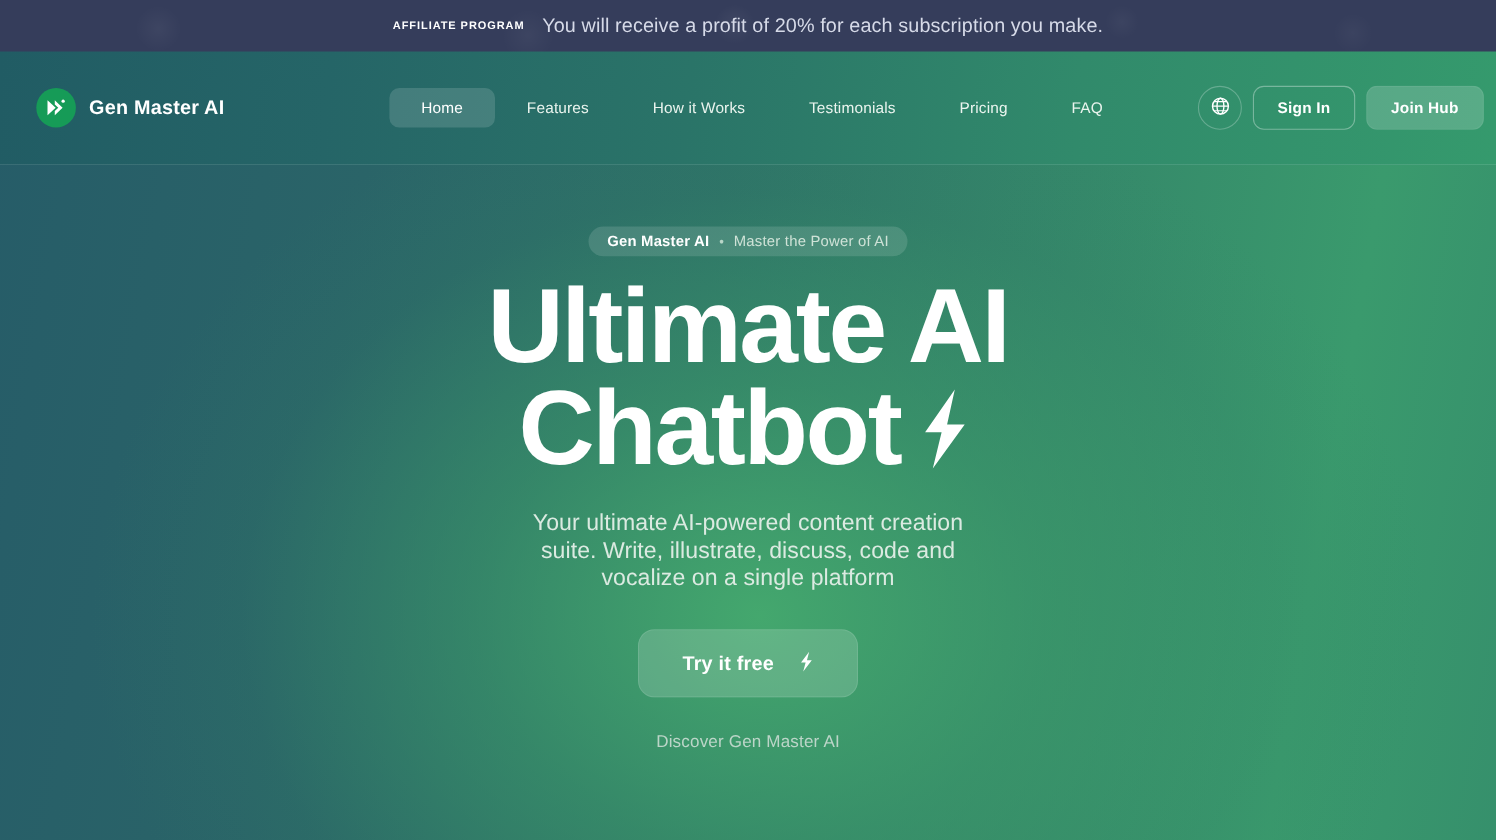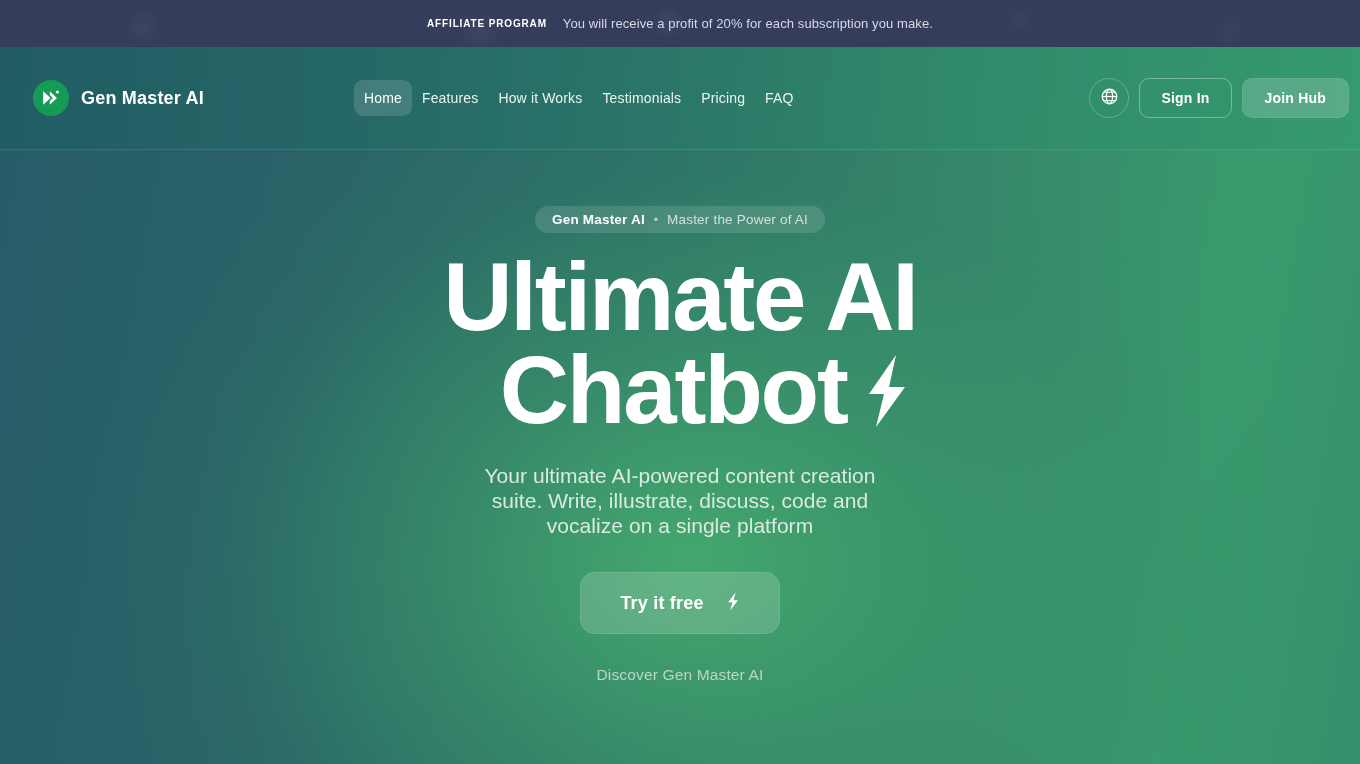--- a/index.html
+++ b/index.html
@@ -56,21 +56,21 @@
   }
   .affiliate-label {
     position: relative;
     font-size: 10px;
     font-weight: bold;
     letter-spacing: 0.85px;
     color: #ffffff;
   }
   .affiliate-text {
     position: relative;
-    font-size: 13px;
+    font-size: 18px;
     color: #d6dae8;
     letter-spacing: 0.1px;
   }
 
   
   .site-header {
     position: absolute;
     top: 47px; left: 0;
     width: 1360px;
     height: 103px;
@@ -110,21 +110,21 @@
   .main-nav {
     position: absolute;
     left: 354px;
     display: flex;
     align-items: center;
   }
   .nav-link {
     font-size: 14px;
     color: #eaf4ee;
     text-decoration: none;
-    padding: 10px 10px;
+    padding: 10px 29px;
     border-radius: 9px;
     white-space: nowrap;
     letter-spacing: 0.15px;
   }
   .nav-link.is-active {
     background: rgba(255,255,255,0.14);
     color: #ffffff;
   }
 
   .header-actions {
@@ -204,21 +204,20 @@
     letter-spacing: 0.2px;
   }
 
   .hero-title {
     margin-top: 17px;
     font-size: 96px;
     line-height: 0.97;
     font-weight: bold;
     color: #ffffff;
     letter-spacing: -2.2px;
-    text-align: right;
   }
   .hero-title .line { display: block; }
   .hero-title .bolt {
     display: inline-block;
     vertical-align: -6px;
     margin-left: 8px;
   }
 
   .hero-subtitle {
     margin-top: 22px;

